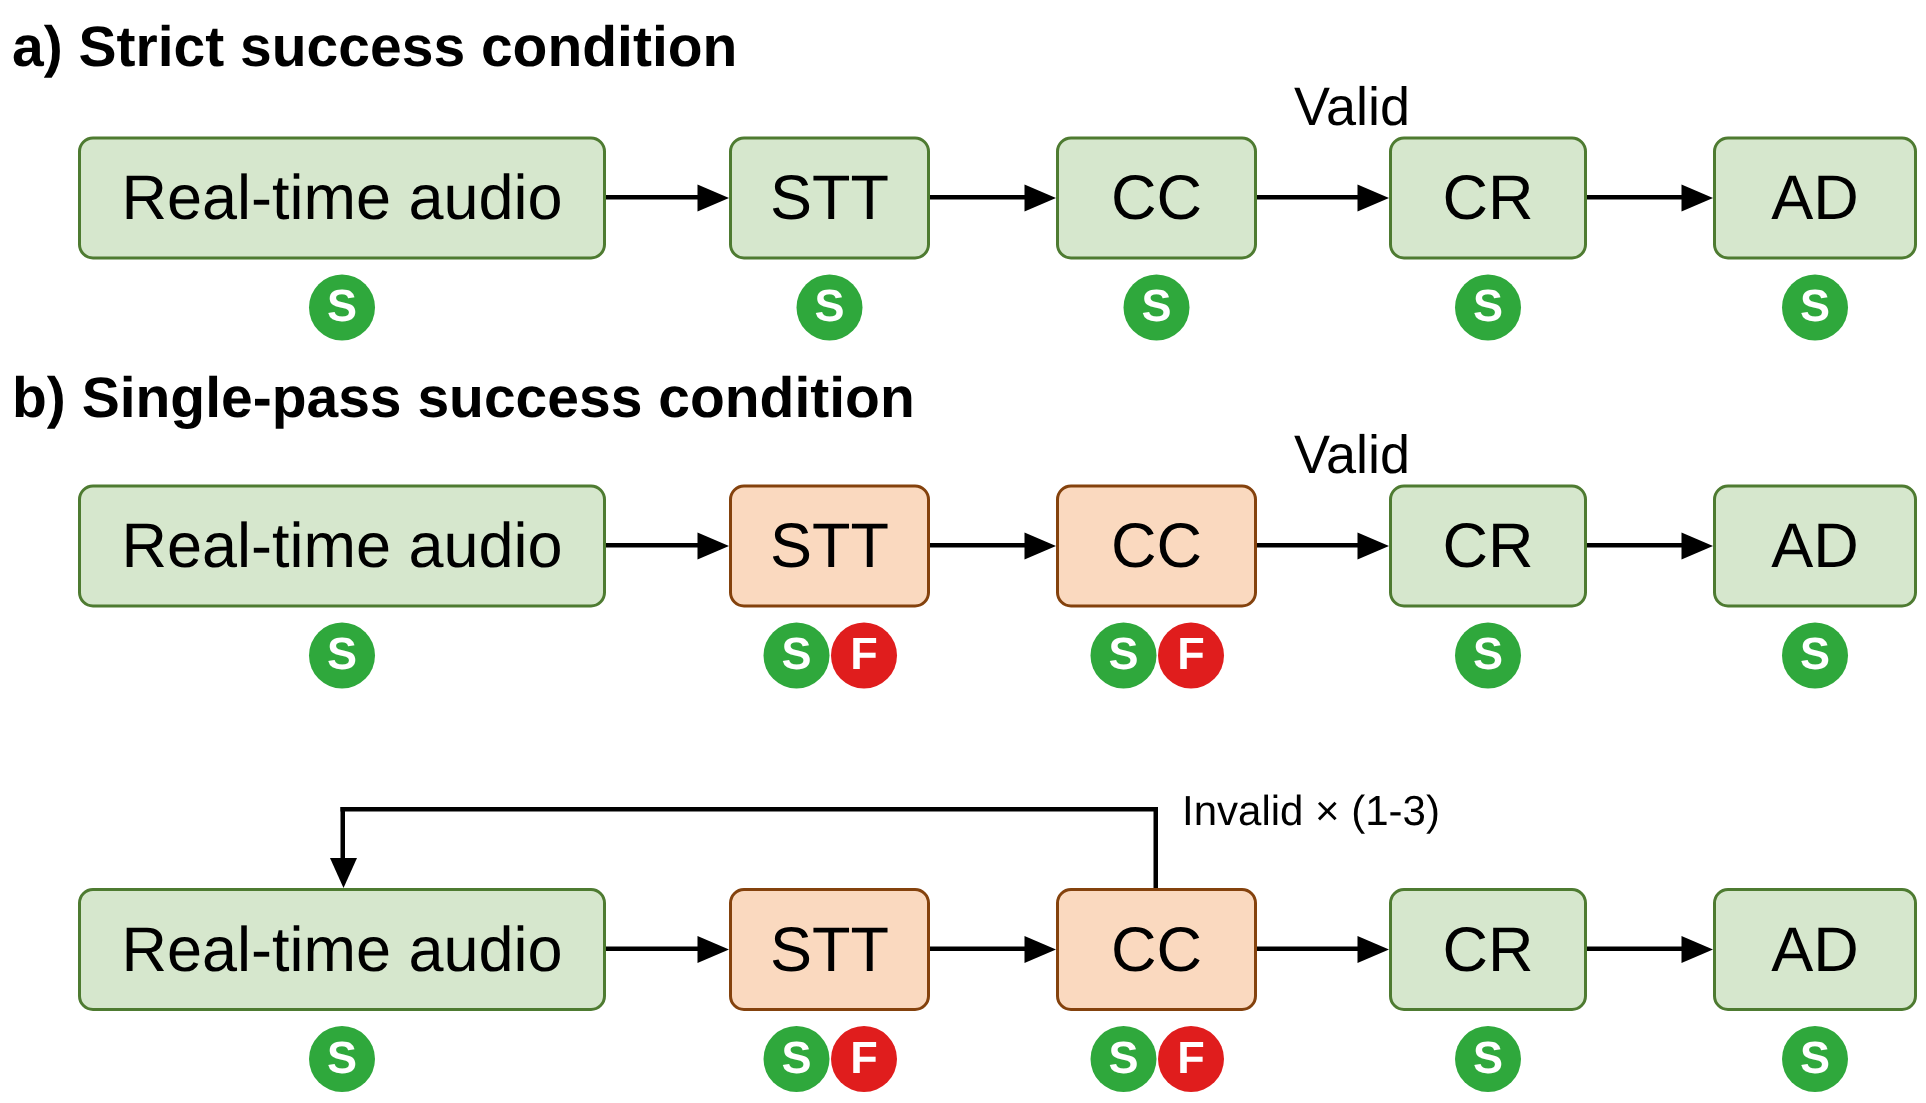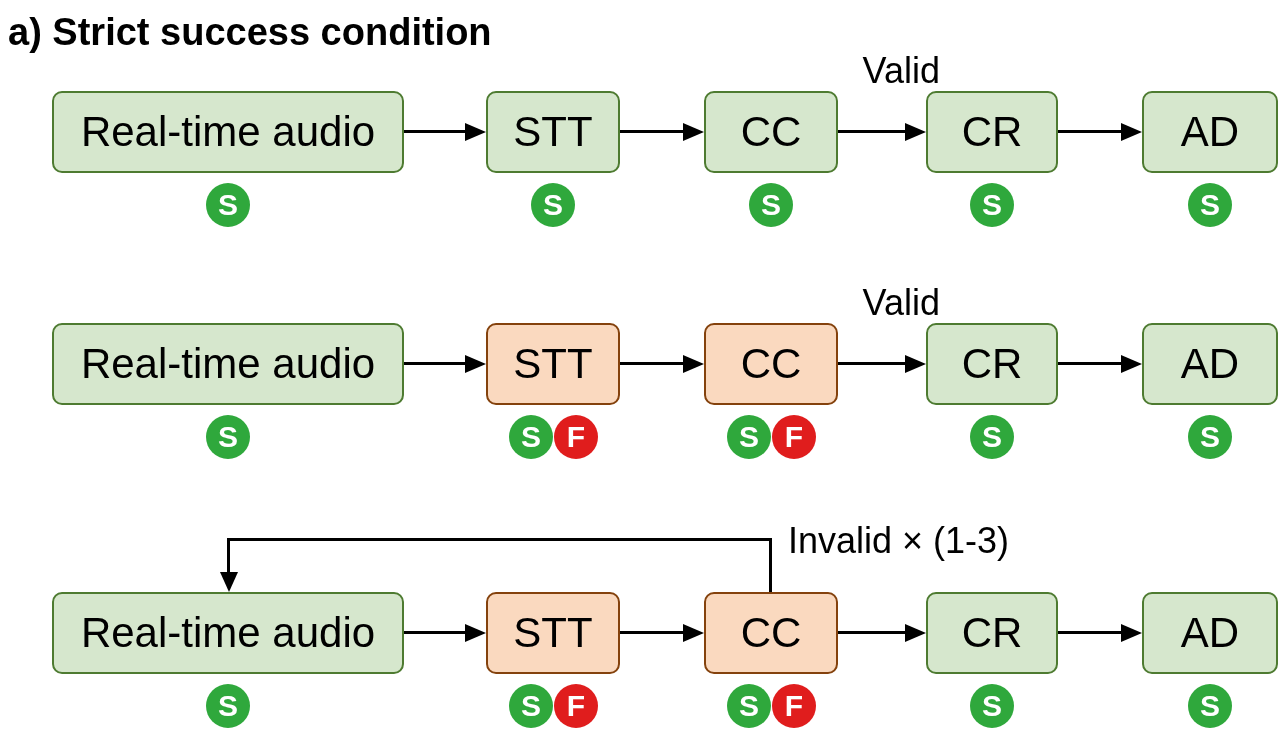--- a/index.html
+++ b/index.html
@@ -43,21 +43,21 @@
     border-right:9px solid transparent;
   }
   .edge-label {
     position:absolute;
     font-size:36px; line-height:38px;
     width:120px; text-align:right;
     white-space:nowrap;
   }
   .feedback-label {
     position:absolute;
-    font-size:36px; line-height:38px;
+    font-size:28px; line-height:38px;
     white-space:nowrap;
   }
   .badge {
     position:absolute;
     width:44px; height:44px; border-radius:50%;
     color:#fff; font-weight:bold; font-size:30px;
     display:flex; align-items:center; justify-content:center;
   }
   .badge.s { background:var(--success,#2fa83c); }
   .badge.f { background:var(--fail,#e01d1d); }
@@ -95,20 +95,21 @@
   <div class="head-right" style="left:1121px; top:123px"></div>
 
   <div class="edge-label" style="left:820px; top:52px">Valid</div>
 
   <div class="badge s" style="left:206px; top:183px">S</div>
   <div class="badge s" style="left:531px; top:183px">S</div>
   <div class="badge s" style="left:749px; top:183px">S</div>
   <div class="badge s" style="left:970px; top:183px">S</div>
   <div class="badge s" style="left:1188px; top:183px">S</div>
 
+  <div class="title" style="left:8px; top:246px">b) Single-pass success condition</div>
 
   <div class="node ok" style="left:52px; top:323px; width:352px">
     <span>Real-time audio</span>
   </div>
   <div class="node warn" style="left:486px; top:323px; width:134px">
     <span>STT</span>
   </div>
   <div class="node warn" style="left:704px; top:323px; width:134px">
     <span>CC</span>
   </div>

